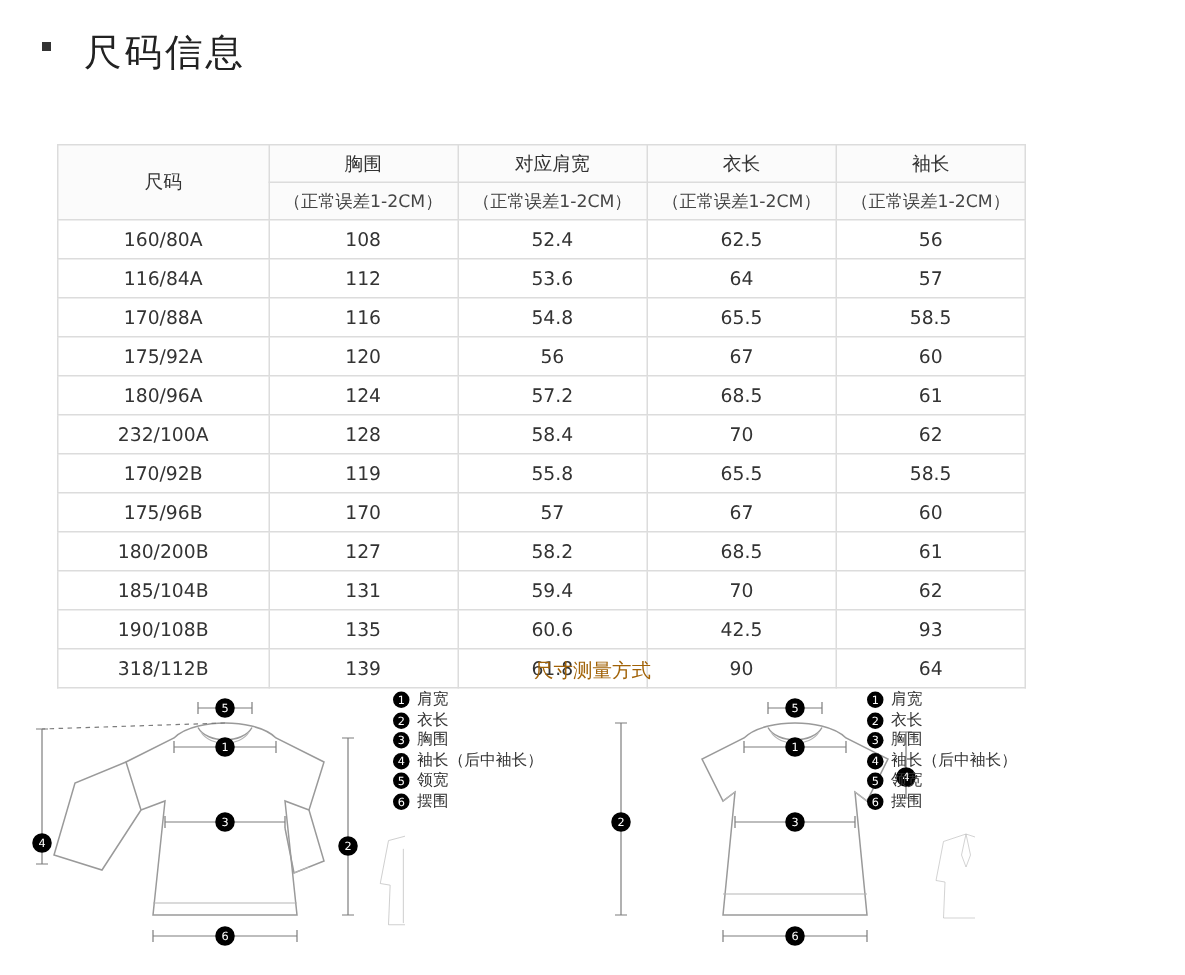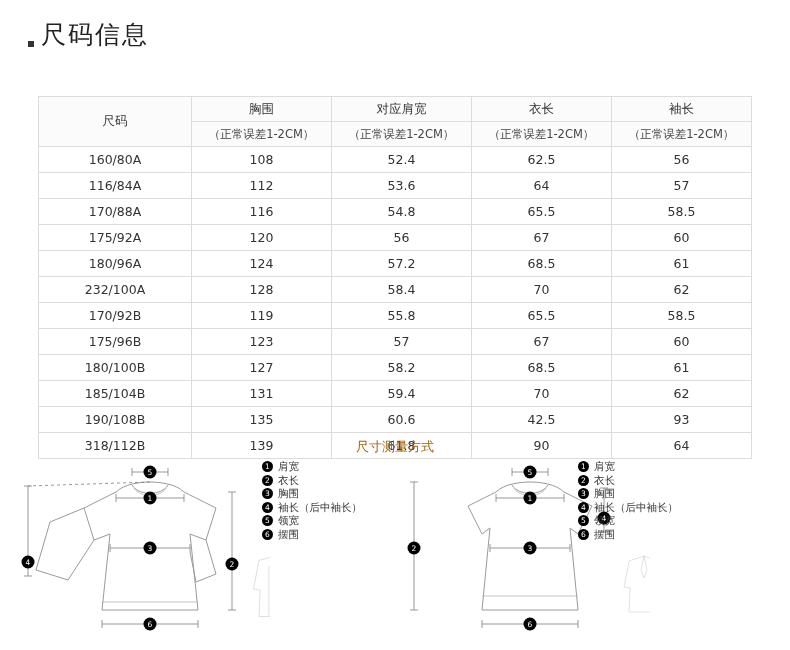--- a/index.html
+++ b/index.html
@@ -14,42 +14,42 @@
     height: 650px;
     background: #ffffff;
     overflow: hidden;
   }
   
   .title-row {
     position: absolute;
     left: 28px;
     top: 22px;
     display: flex;
-    align-items: flex-end;
-    gap: 7px;
+    align-items: flex-start;
+    gap: 22px;
   }
   .title-bullet {
     width: 6px; height: 6px;
     background: #333333;
     display: inline-block;
     margin-top: 6px;
   }
   .title-text {
     font-size: 25px;
     color: #222222;
     letter-spacing: 2px;
     line-height: 1;
     font-family: "DejaVu Sans", sans-serif;
   }
   
   .size-table {
     position: absolute;
     left: 38px;
     top: 96px;
-    width: 714px;
+    width: 646px;
     border-collapse: collapse;
     font-size: 12.5px;
     color: #333333;
     font-family: "DejaVu Sans", sans-serif;
   }
   .size-table th, .size-table td {
     border: 1px solid #dcdcdc;
     text-align: center;
     padding: 0;
     font-weight: normal;
@@ -191,27 +191,27 @@
         </tr>
       <tr>
           <td>170/92B</td>
           <td>119</td>
           <td>55.8</td>
           <td>65.5</td>
           <td>58.5</td>
         </tr>
       <tr>
           <td>175/96B</td>
-          <td>123</td>
+          <td>170</td>
           <td>57</td>
           <td>67</td>
           <td>60</td>
         </tr>
       <tr>
-          <td>180/100B</td>
+          <td>180/200B</td>
           <td>127</td>
           <td>58.2</td>
           <td>68.5</td>
           <td>61</td>
         </tr>
       <tr>
           <td>185/104B</td>
           <td>131</td>
           <td>59.4</td>
           <td>70</td>

